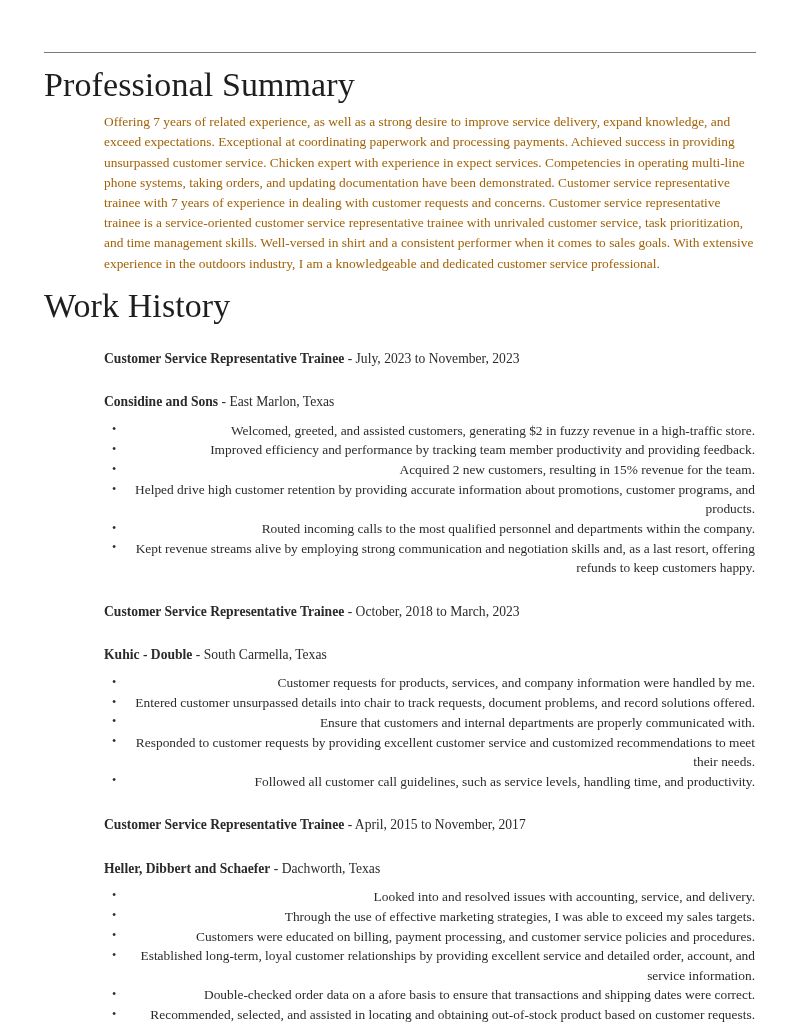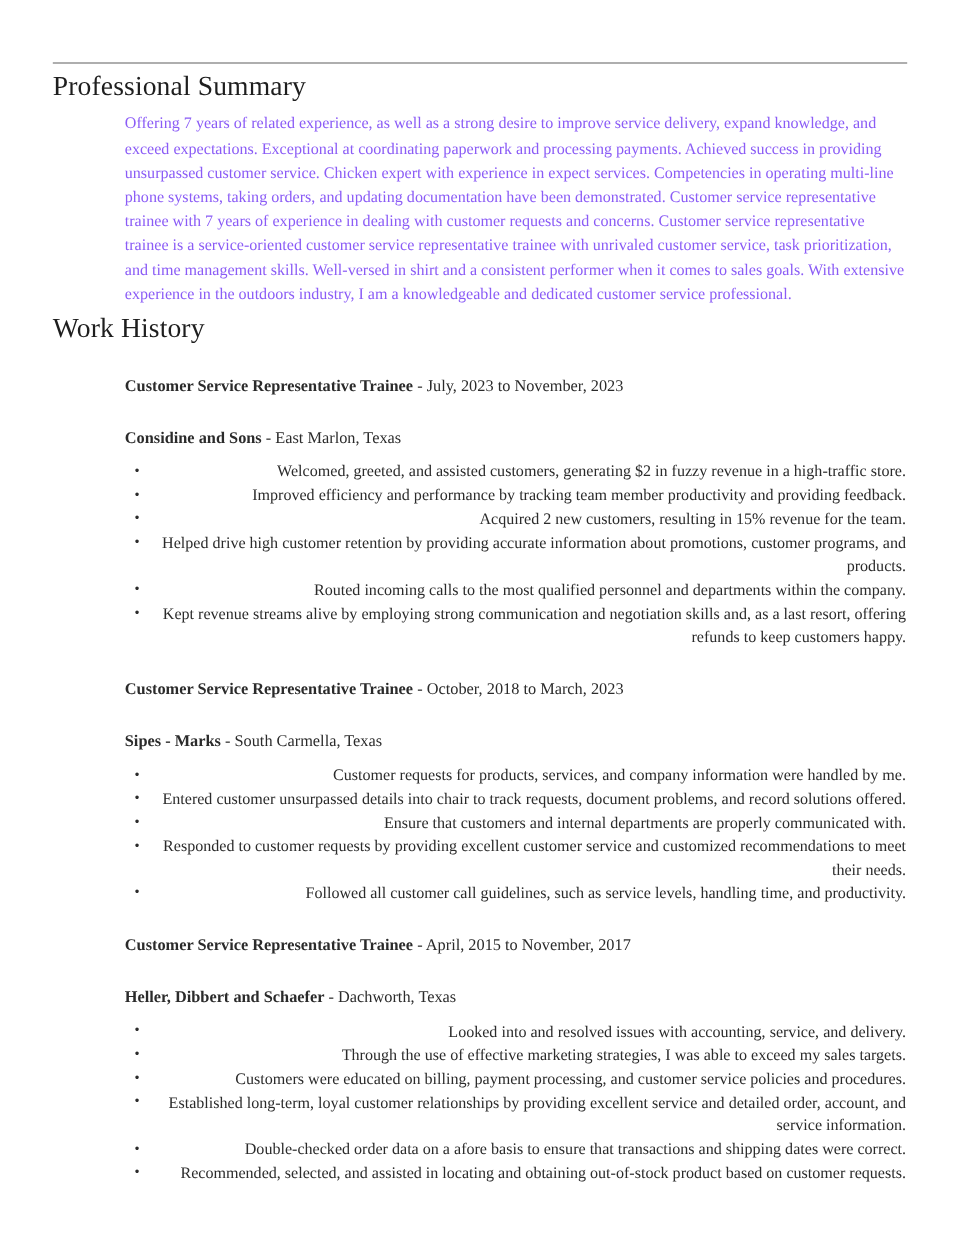--- a/index.html
+++ b/index.html
@@ -52,38 +52,38 @@
     height: 0;
     border: 0;
     border-top: 1.6px solid #7a7a7a;
   }
 
   
   .section {
     padding: 0 44px;
   }
   .section-title {
-    font-size: 23px;
+    font-size: 34px;
     font-weight: 400;
     line-height: 1.15;
     color: #1e1e1e;
-    margin: 6px 0 8px 0;
+    margin: 12px 0 8px 0;
     letter-spacing: 0.1px;
   }
   .section-body {
     padding-left: 60px;
     padding-right: 1px;
   }
 
   .summary-text {
     font-size: 13.4px;
     line-height: 20.2px;
     text-align: left;
     margin: 0;
-    color: #8b5cf6;
+    color: #a16207;
   }
 
   
   .job {
     margin-bottom: 22px;
   }
   .job:last-child { margin-bottom: 0; }
 
   .job-line {
     font-size: 13.6px;
@@ -157,21 +157,21 @@
           <li>Kept revenue streams alive by employing strong communication and negotiation skills and, as a last resort, offering refunds to keep customers happy.</li>
         </ul>
       </div>
 
       <div class="job">
         <div class="job-line">
           <span class="job-primary">Customer Service Representative Trainee</span>
           <span class="job-secondary">- October, 2018 to March, 2023</span>
         </div>
         <div class="job-line">
-          <span class="job-primary">Sipes - Marks</span>
+          <span class="job-primary">Kuhic - Double</span>
           <span class="job-secondary">- South Carmella, Texas</span>
         </div>
         <ul class="job-bullets">
           <li>Customer requests for products, services, and company information were handled by me.</li>
           <li>Entered customer unsurpassed details into chair to track requests, document problems, and record solutions offered.</li>
           <li>Ensure that customers and internal departments are properly communicated with.</li>
           <li>Responded to customer requests by providing excellent customer service and customized recommendations to meet their needs.</li>
           <li>Followed all customer call guidelines, such as service levels, handling time, and productivity.</li>
         </ul>
       </div>

